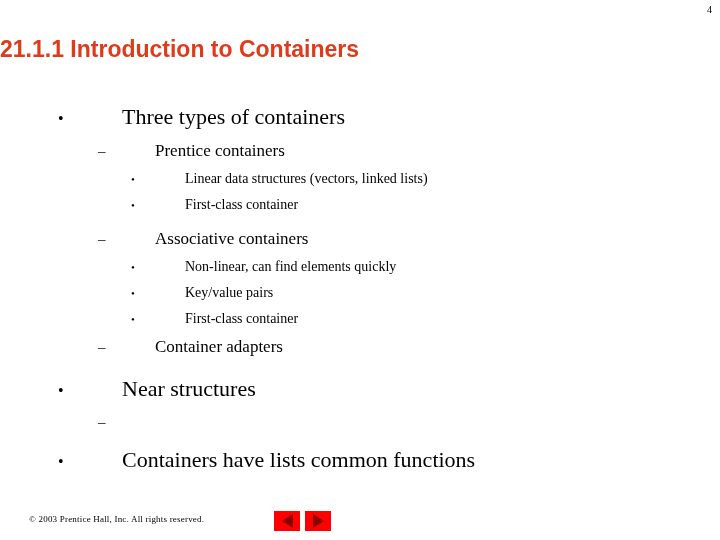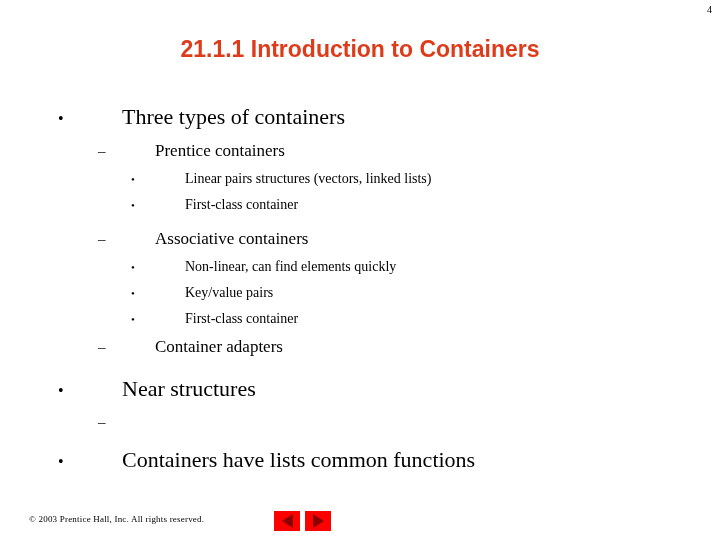--- a/index.html
+++ b/index.html
@@ -29,21 +29,20 @@
     line-height: 12px;
     color: #000000;
   }
 
   
   .slide-title {
     position: absolute;
     top: 36px;
     left: 0;
     width: 720px;
-    text-align: center;
     font-family: "Liberation Sans", "DejaVu Sans", sans-serif;
     font-weight: bold;
     font-size: 23px;
     line-height: 27px;
     letter-spacing: 0px;
     color: #DD3B1A;
   }
 
   
   .body {
@@ -170,21 +169,21 @@
       <span class="text">Three types of containers</span>
     </div>
 
     <div class="row lvl2">
       <span class="marker">–</span>
       <span class="text">Prentice containers</span>
     </div>
 
     <div class="row lvl3">
       <span class="marker">•</span>
-      <span class="text">Linear pairs structures (vectors, linked lists)</span>
+      <span class="text">Linear data structures (vectors, linked lists)</span>
     </div>
 
     <div class="row lvl3">
       <span class="marker">•</span>
       <span class="text">First-class container</span>
     </div>
 
     <div class="gap-sm"></div>
 
     <div class="row lvl2">

